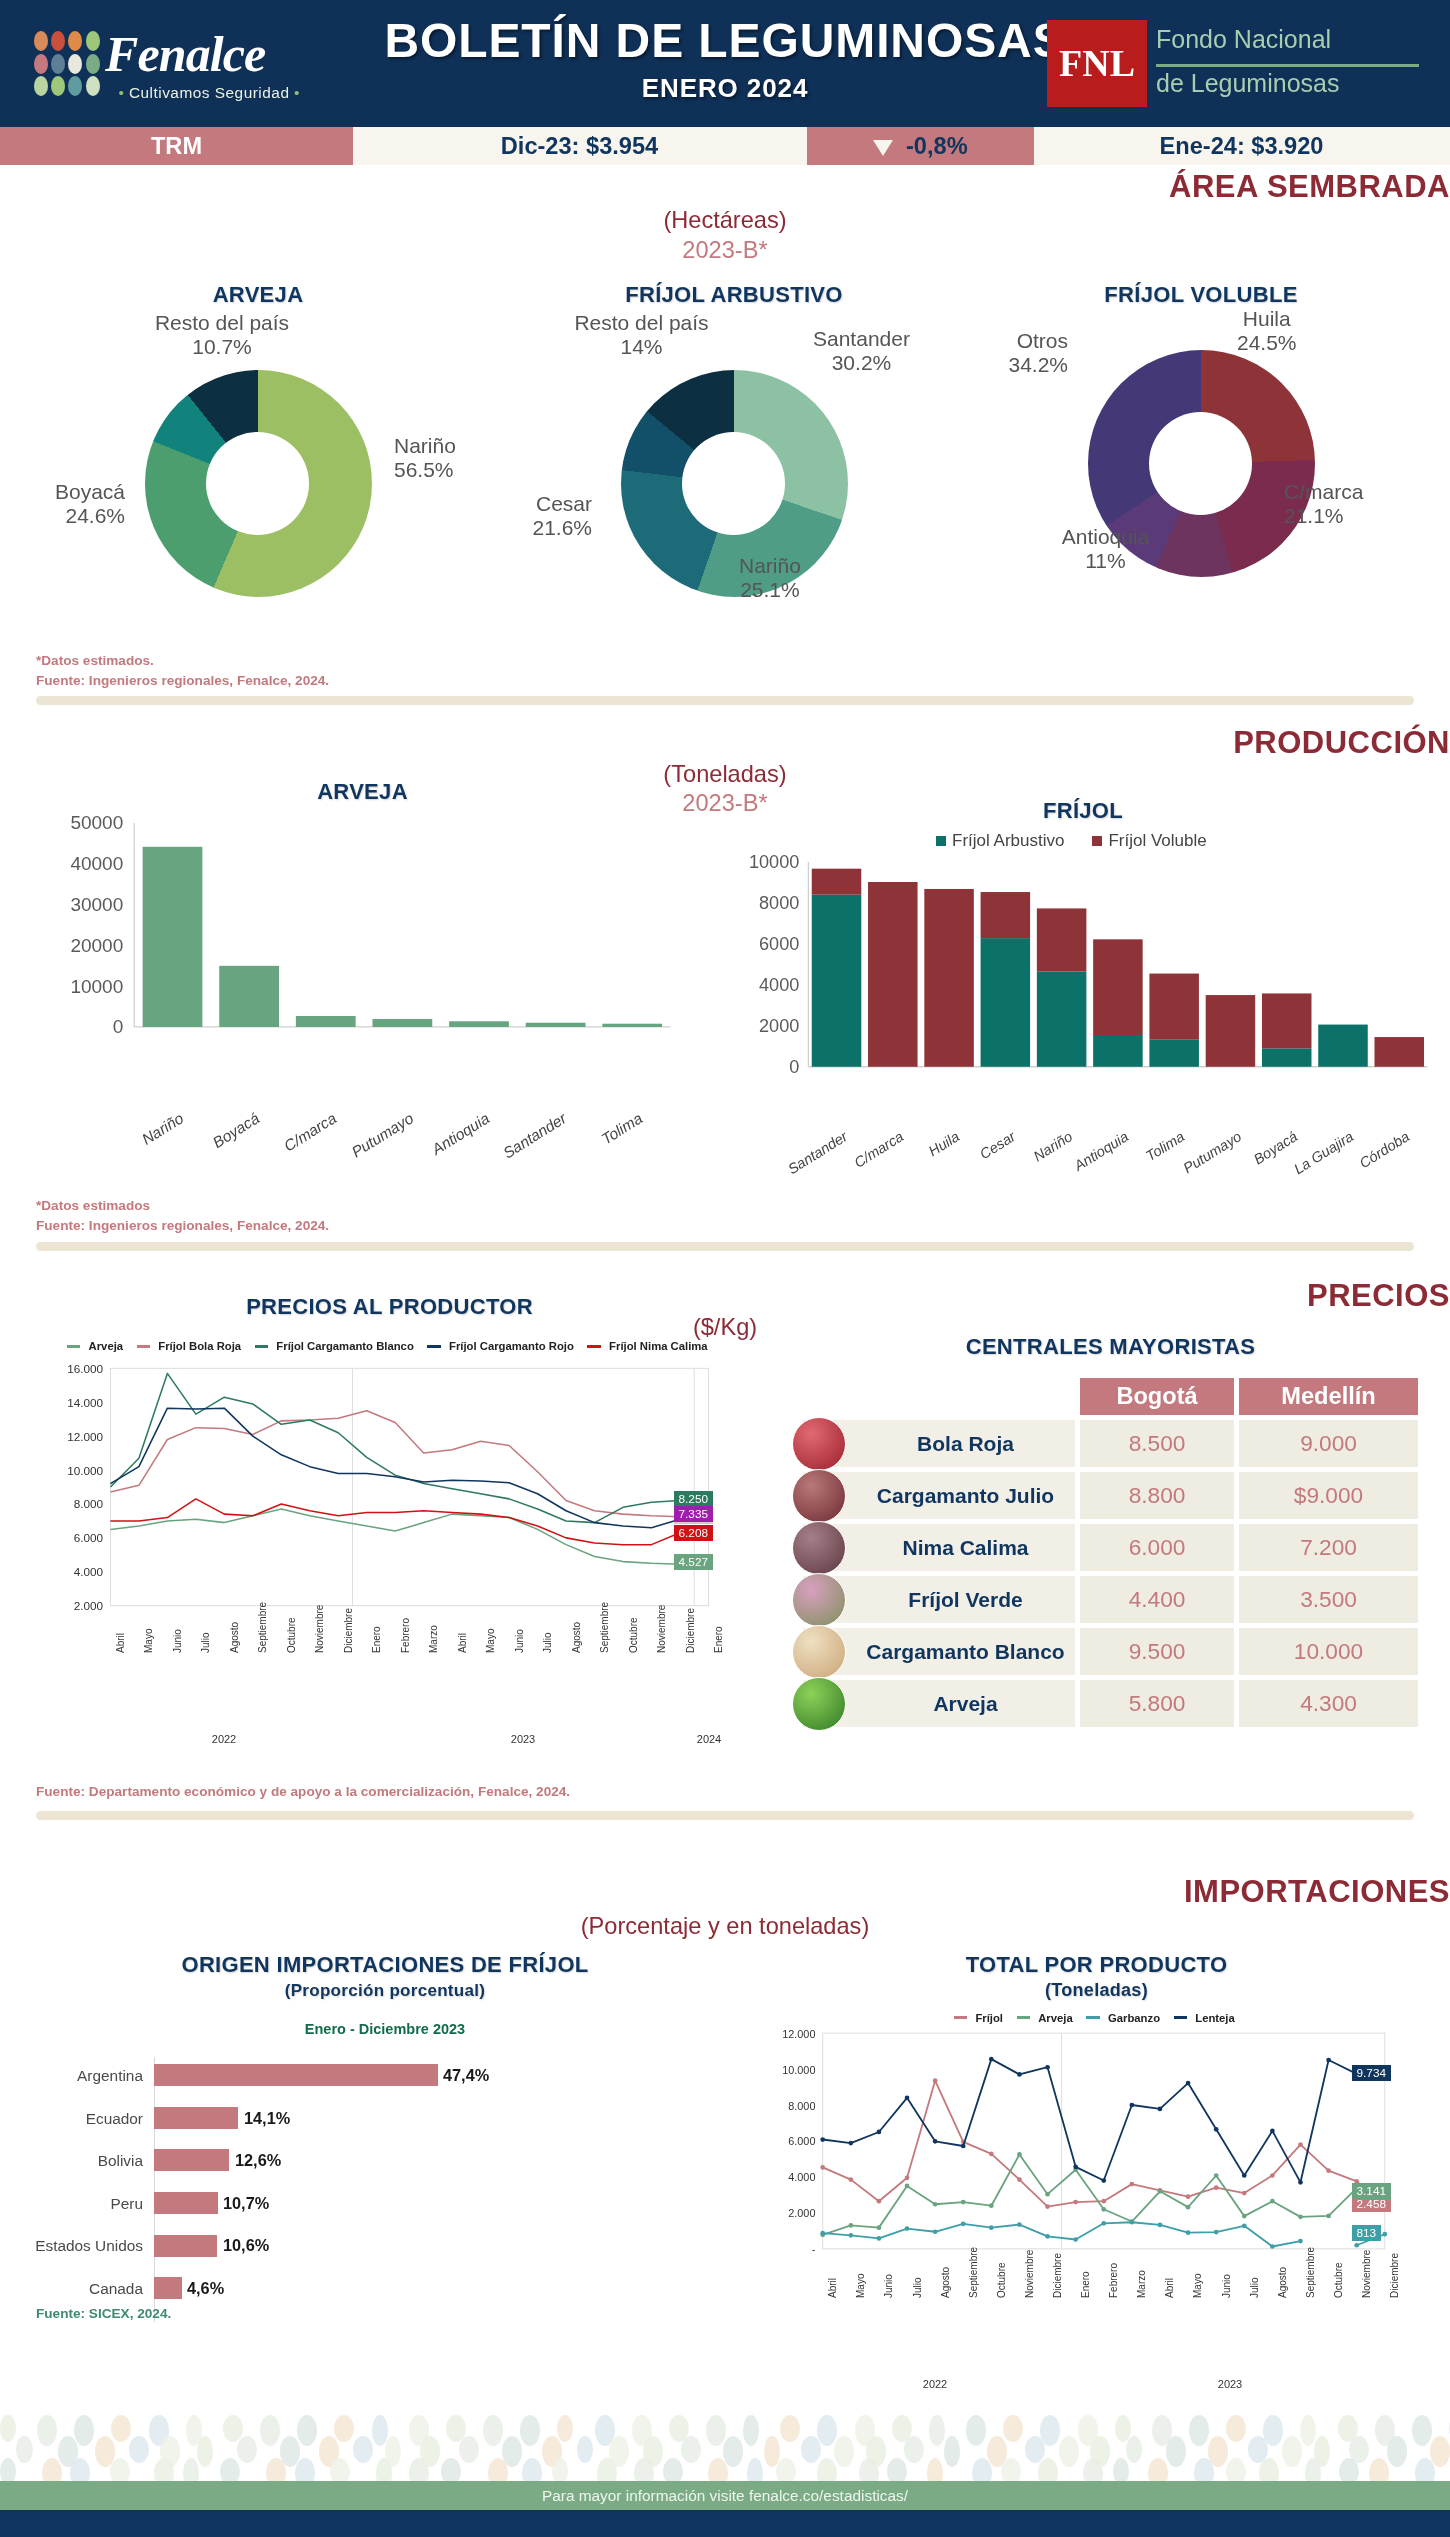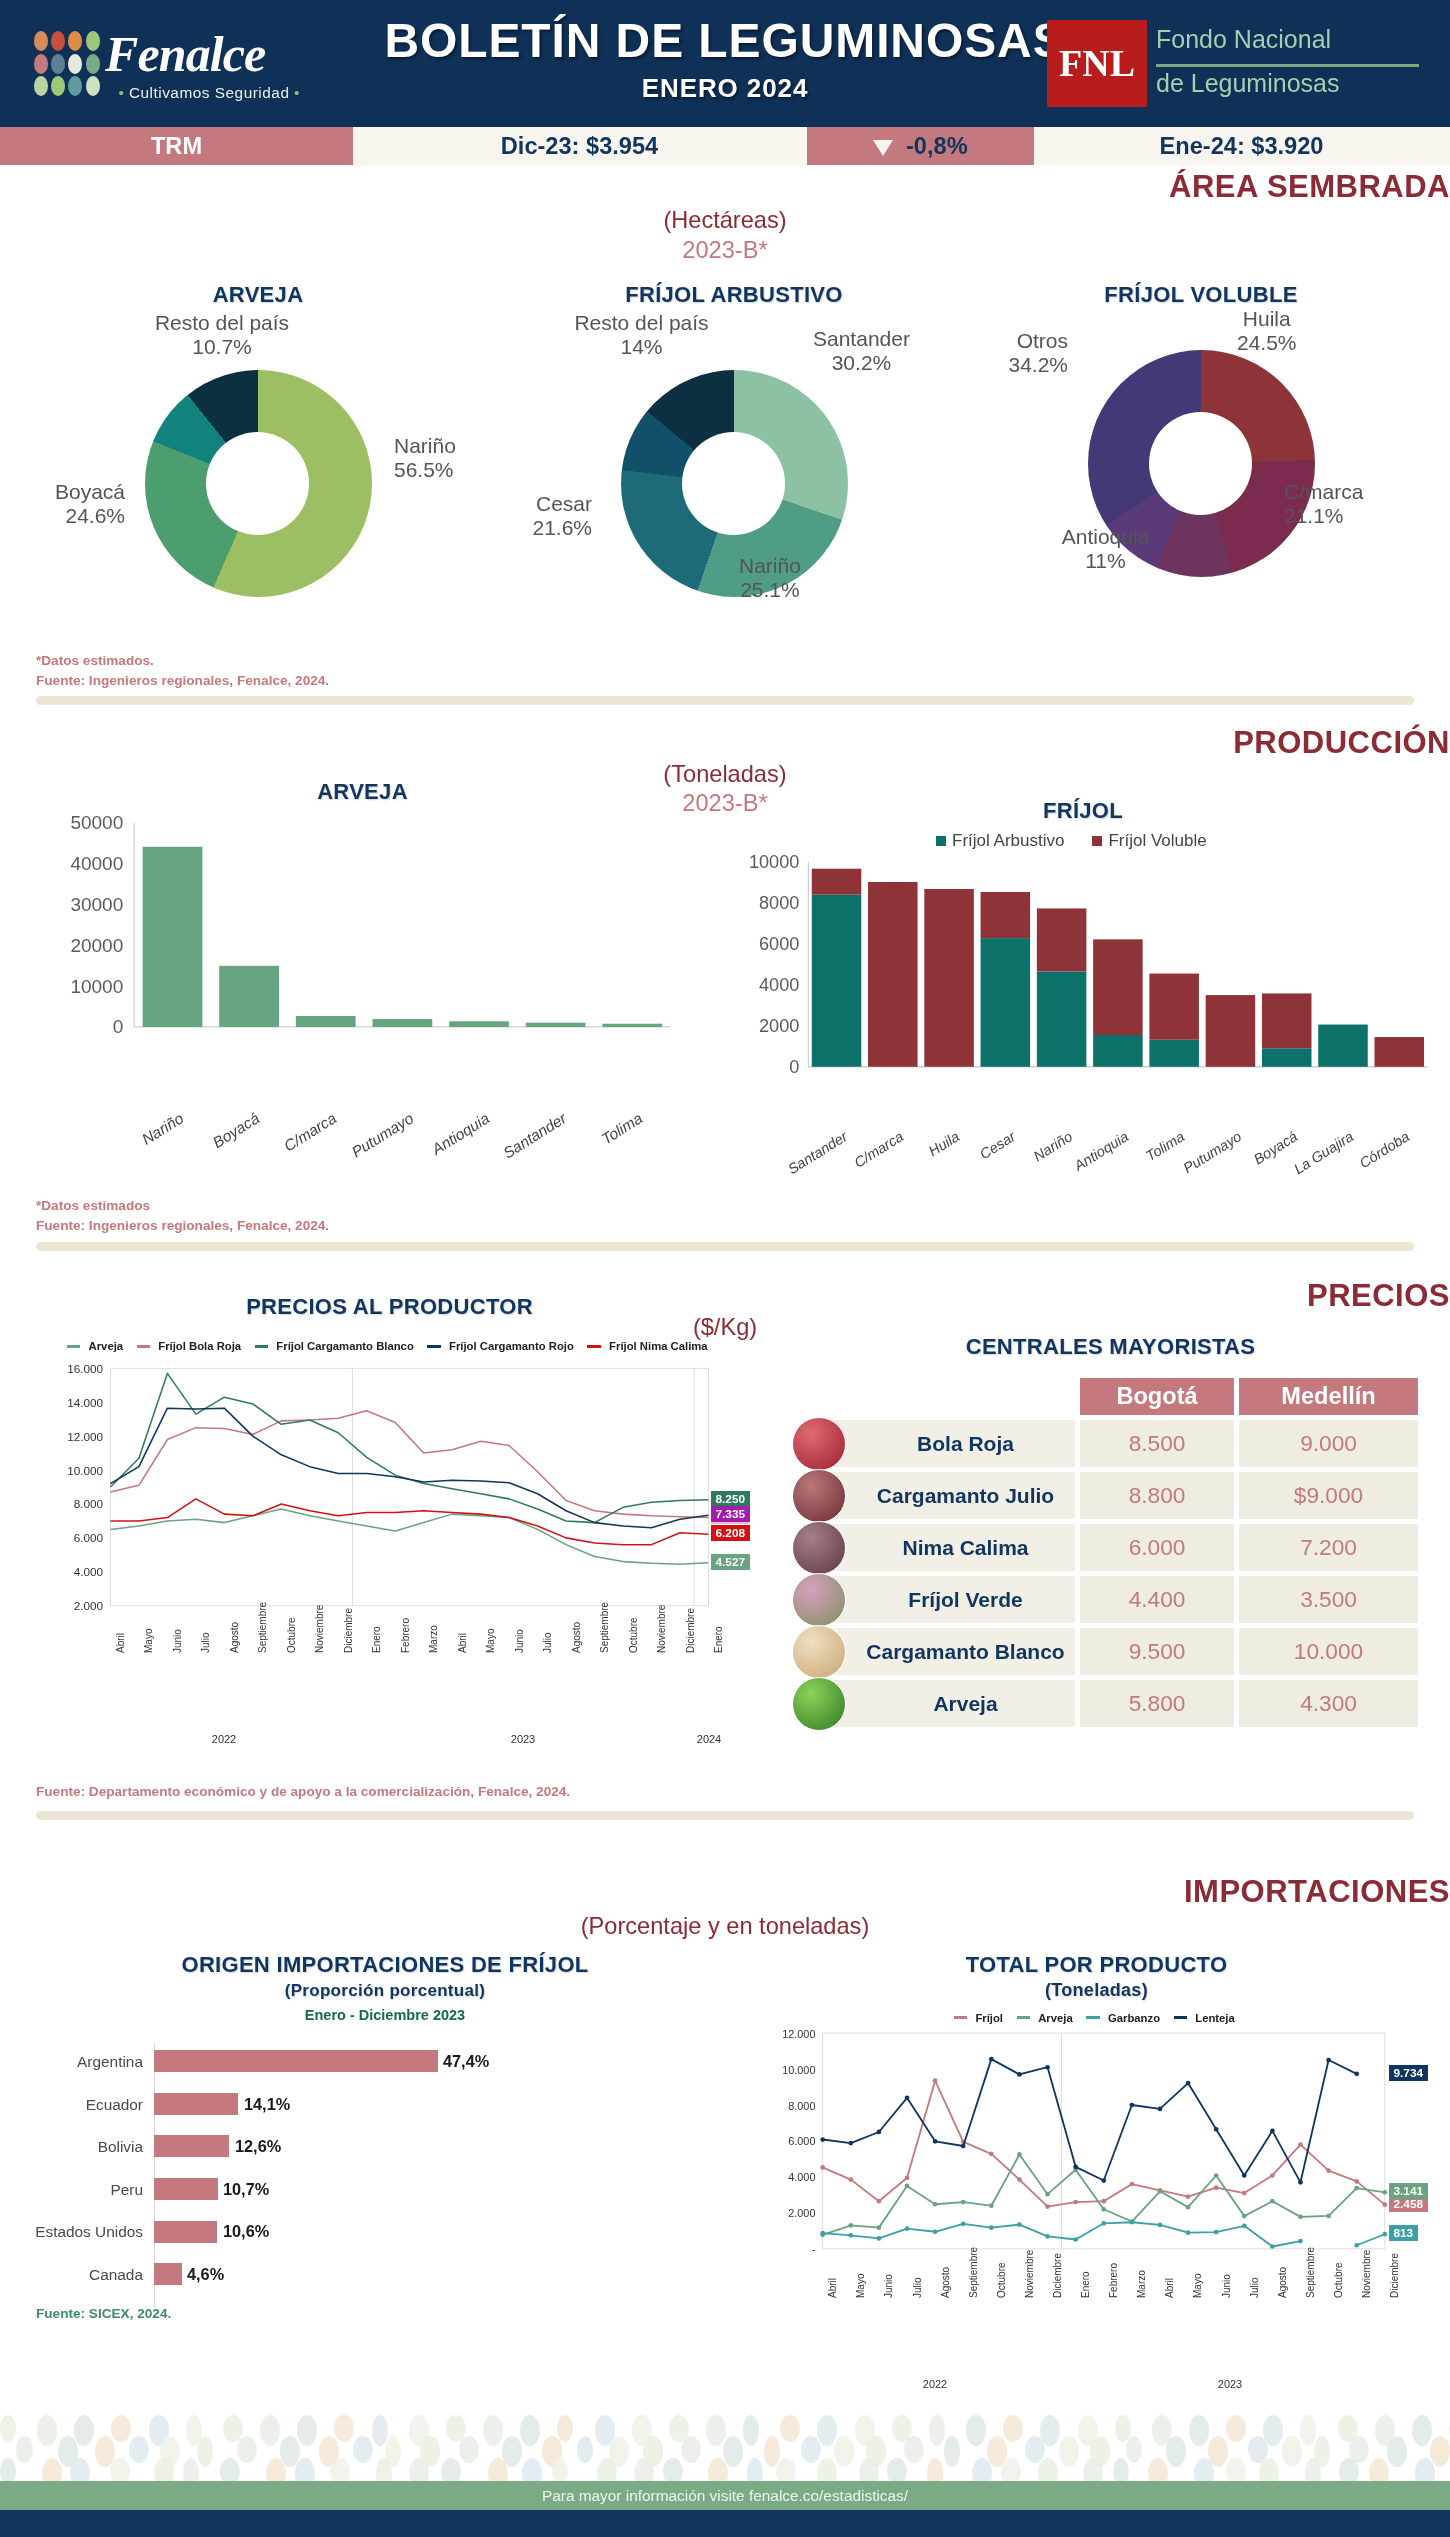--- a/index.html
+++ b/index.html
@@ -62,21 +62,21 @@
   .cat-lab  { color:#444; font-size:15.4px; font-style:italic; white-space:nowrap;
               transform-origin:right center; transform:rotate(-32deg); text-align:right; position:absolute;}
   .legend-item { display:inline-block; color:#444; font-size:17px; margin-right:23.6px; }
   .legend-item i { display:inline-block; width:10px; height:10px; margin-right:6.3px; }
 
   
   #precios { position:absolute; left:0; top:1278px; width:1450px; height:580px; }
   .plegend { font-size:11.3px; color:#222; font-weight:bold; text-align:center;}
   .plegend span { margin:0 4.5px; white-space:nowrap;}
   .plegend i { display:inline-block; width:13.6px; height:2.7px; vertical-align:2.7px; margin-right:3.6px;}
-  .endlab { position:absolute; font-size:11.8px; font-weight:bold; padding:0.9px 4.5px; color:#fff;margin-left:37px; }
+  .endlab { position:absolute; font-size:11.8px; font-weight:normal; padding:0.9px 4.5px; color:#fff; }
   .mtab { position:absolute; left:798px; top:56px; width:625px; }
   .mth { color:#fff; font-size:23.6px; text-align:center; background:#c3797d; padding:5.4px 0;}
   .mtd-name { color:#10355e; font-size:21px; font-weight:bold; background:#f2efe6; }
   .mtd-val { color:#c3797d; font-size:22.7px; text-align:center; background:#efece1; }
 
   
   #importaciones { position:absolute; left:0; top:1869px; width:1450px; height:508px; }
   .hbar-lab { color:#4a4a4a; font-size:15.4px; text-align:right; }
   .hbar { background:#c3797d; height:22px; }
   .hbar-val { color:#1a1a1a; font-size:16.3px; font-weight:bold; }
@@ -418,21 +418,21 @@
   <div class="divider" style="position:absolute;left:36px;top:533px;width:1378px;"></div>
 </section>
 
 <section id="importaciones">
   <div class="sec-title" style="position:absolute;left:0;top:5.4px;width:1450px;">IMPORTACIONES</div>
   <div class="sec-sub" style="position:absolute;left:0;top:44px;width:1450px;">(Porcentaje y en toneladas)</div>
 
   <div style="position:absolute;left:27px;top:83px;width:716px;">
     <div class="chart-title">ORIGEN IMPORTACIONES DE FRÍJOL</div>
     <div class="chart-title" style="font-size:17px;margin-top:2.7px;">(Proporción porcentual)</div>
-    <div style="text-align:center;color:#146b4a;font-size:14.5px;font-weight:bold;margin-top:6px;">Enero -  Diciembre 2023</div>
+    <div style="text-align:center;color:#146b4a;font-size:14.5px;font-weight:bold;margin-top:20px;">Enero -  Diciembre 2023</div>
     <div id="hbar-rows" style="position:relative;margin-top:20px;height:272px;">
         <div style="position:absolute;left:127px;top:0;width:0.9px;height:265px;background:#d9d9d9"></div>
         <div class="hbar-lab" style="position: absolute; left: 0px; width: 116px; top: 10px;">Argentina</div>
         <div class="hbar" style="position: absolute; left: 127px; top: 7.3px; width: 284px;"></div>
         <div class="hbar-val" style="position: absolute; left: 416px; top: 9px;">47,4%</div>
         <div class="hbar-lab" style="position: absolute; left: 0px; width: 116px; top: 53px;">Ecuador</div>
         <div class="hbar" style="position: absolute; left: 127px; top: 50px; width: 84px;"></div>
         <div class="hbar-val" style="position: absolute; left: 217px; top: 52px;">14,1%</div>
         <div class="hbar-lab" style="position: absolute; left: 0px; width: 116px; top: 95px;">Bolivia</div>
         <div class="hbar" style="position: absolute; left: 127px; top: 92px; width: 75px;"></div>

